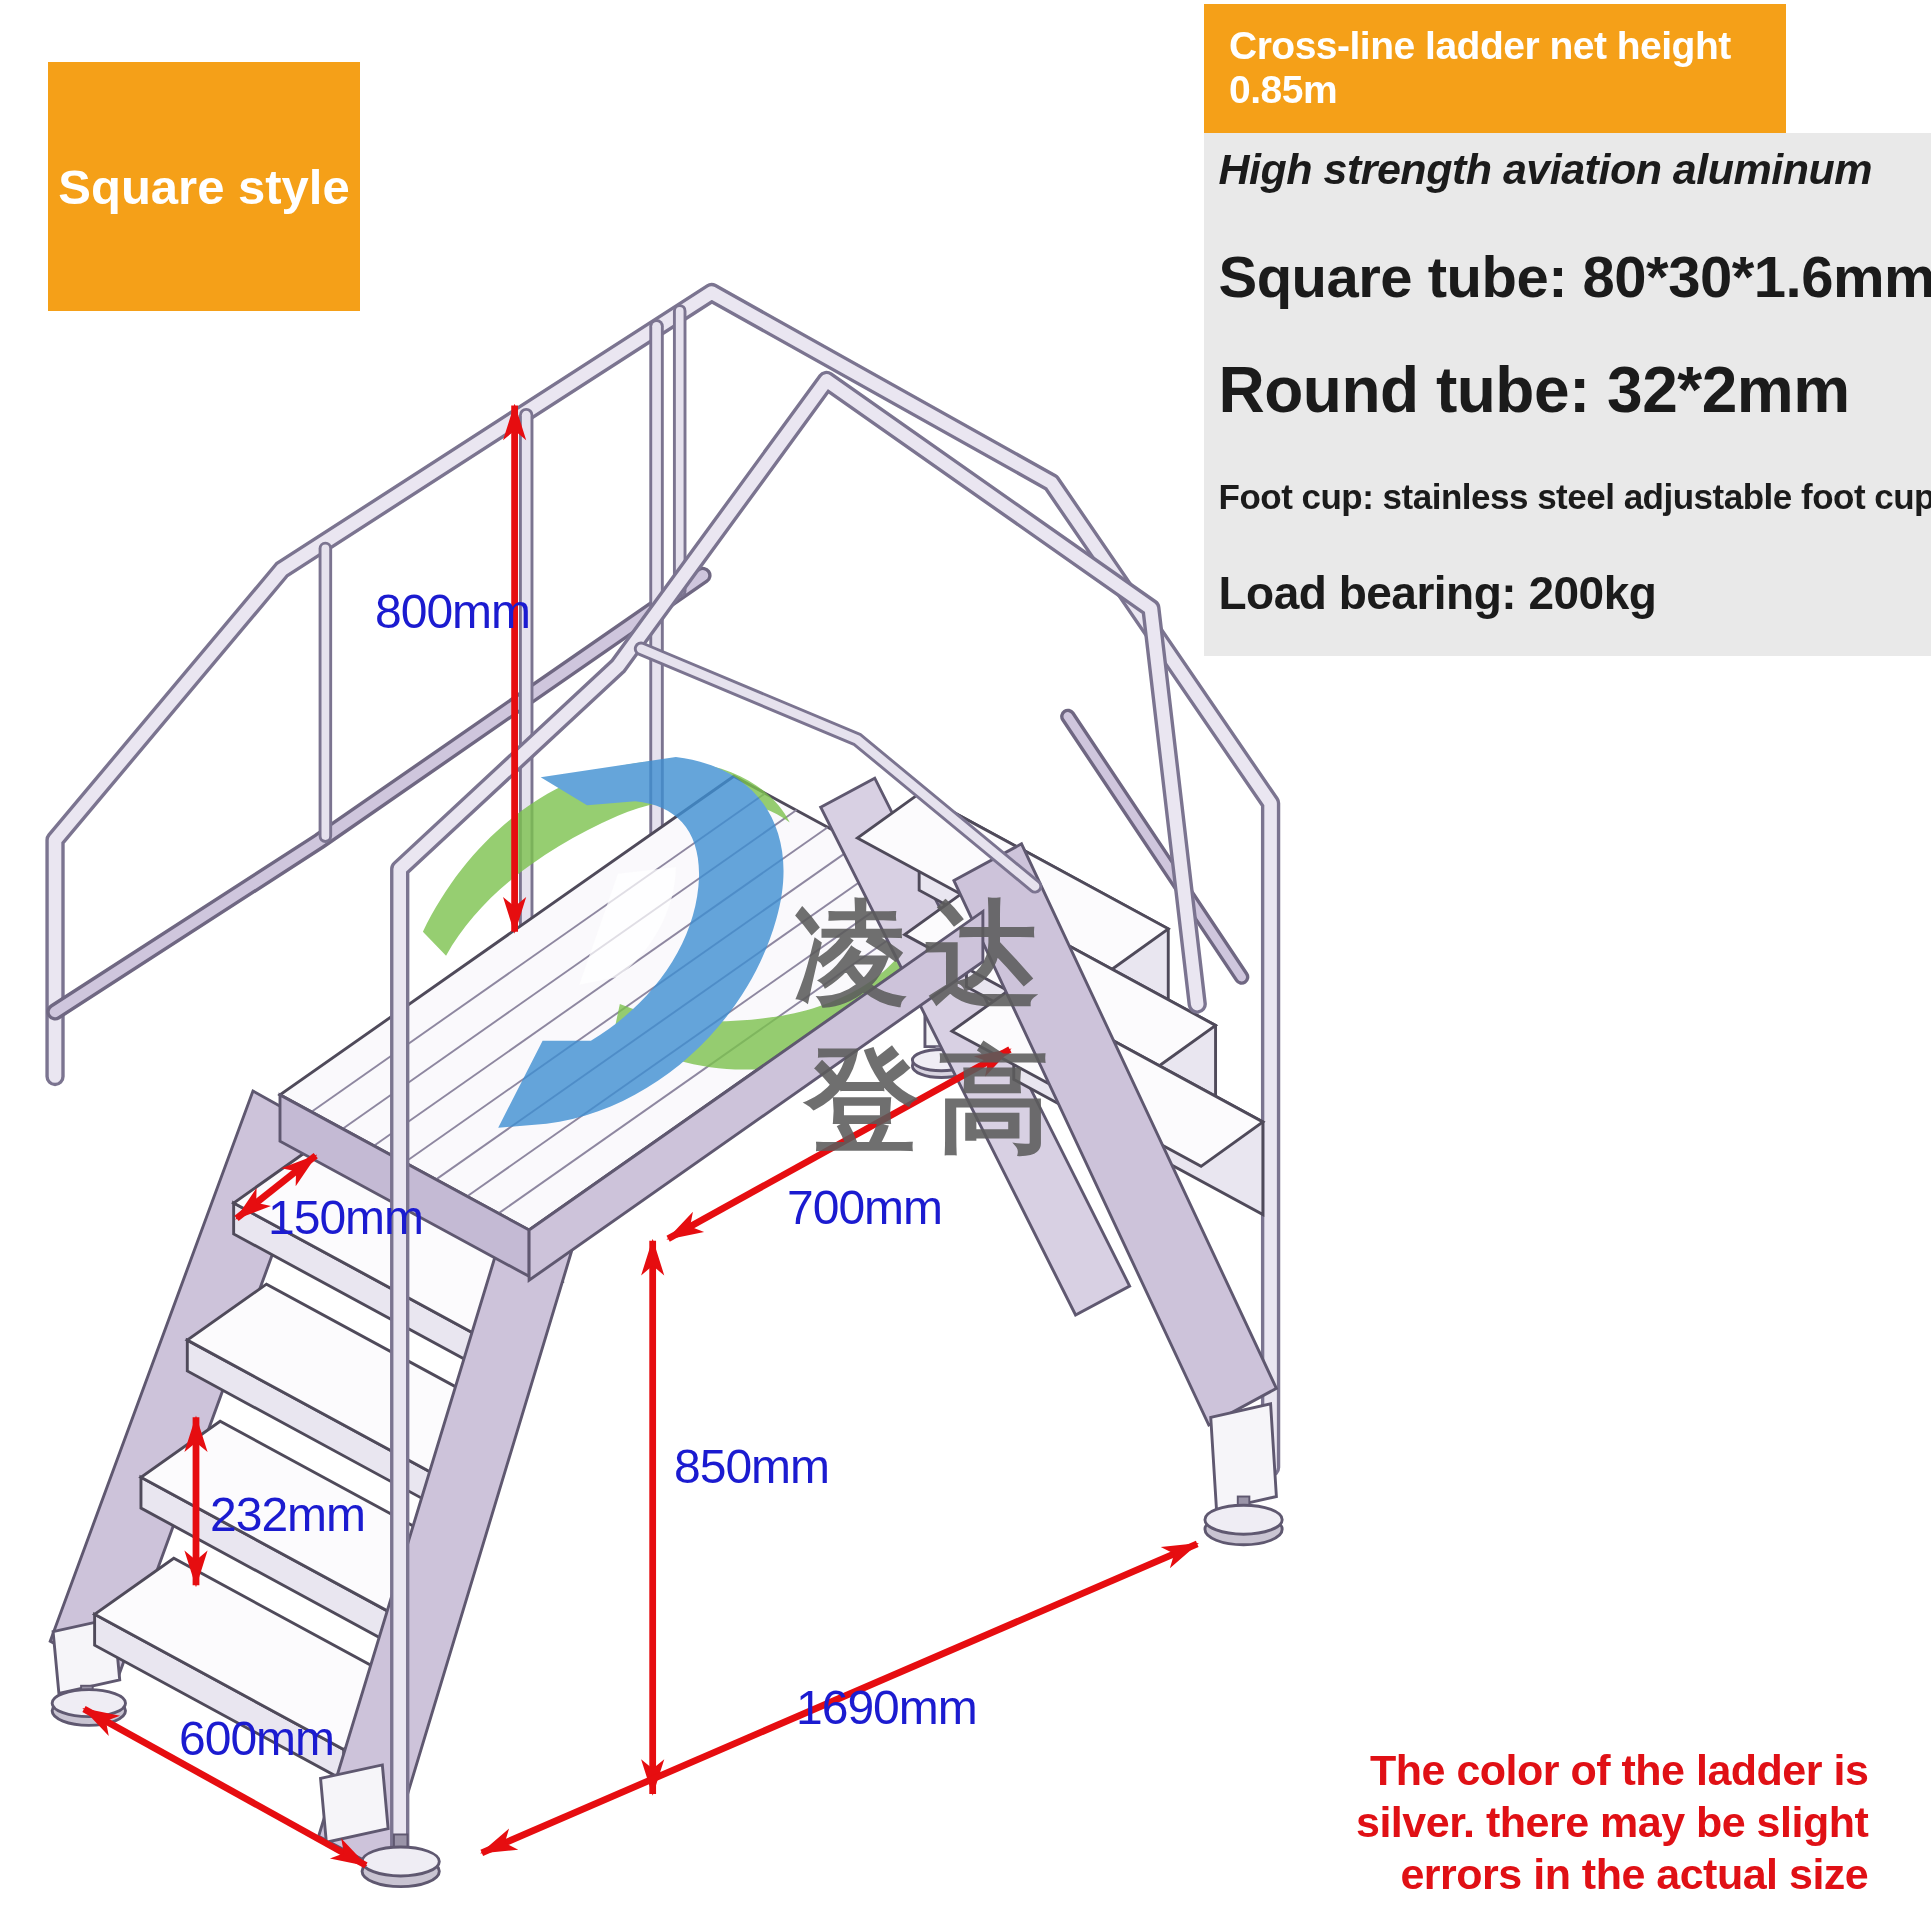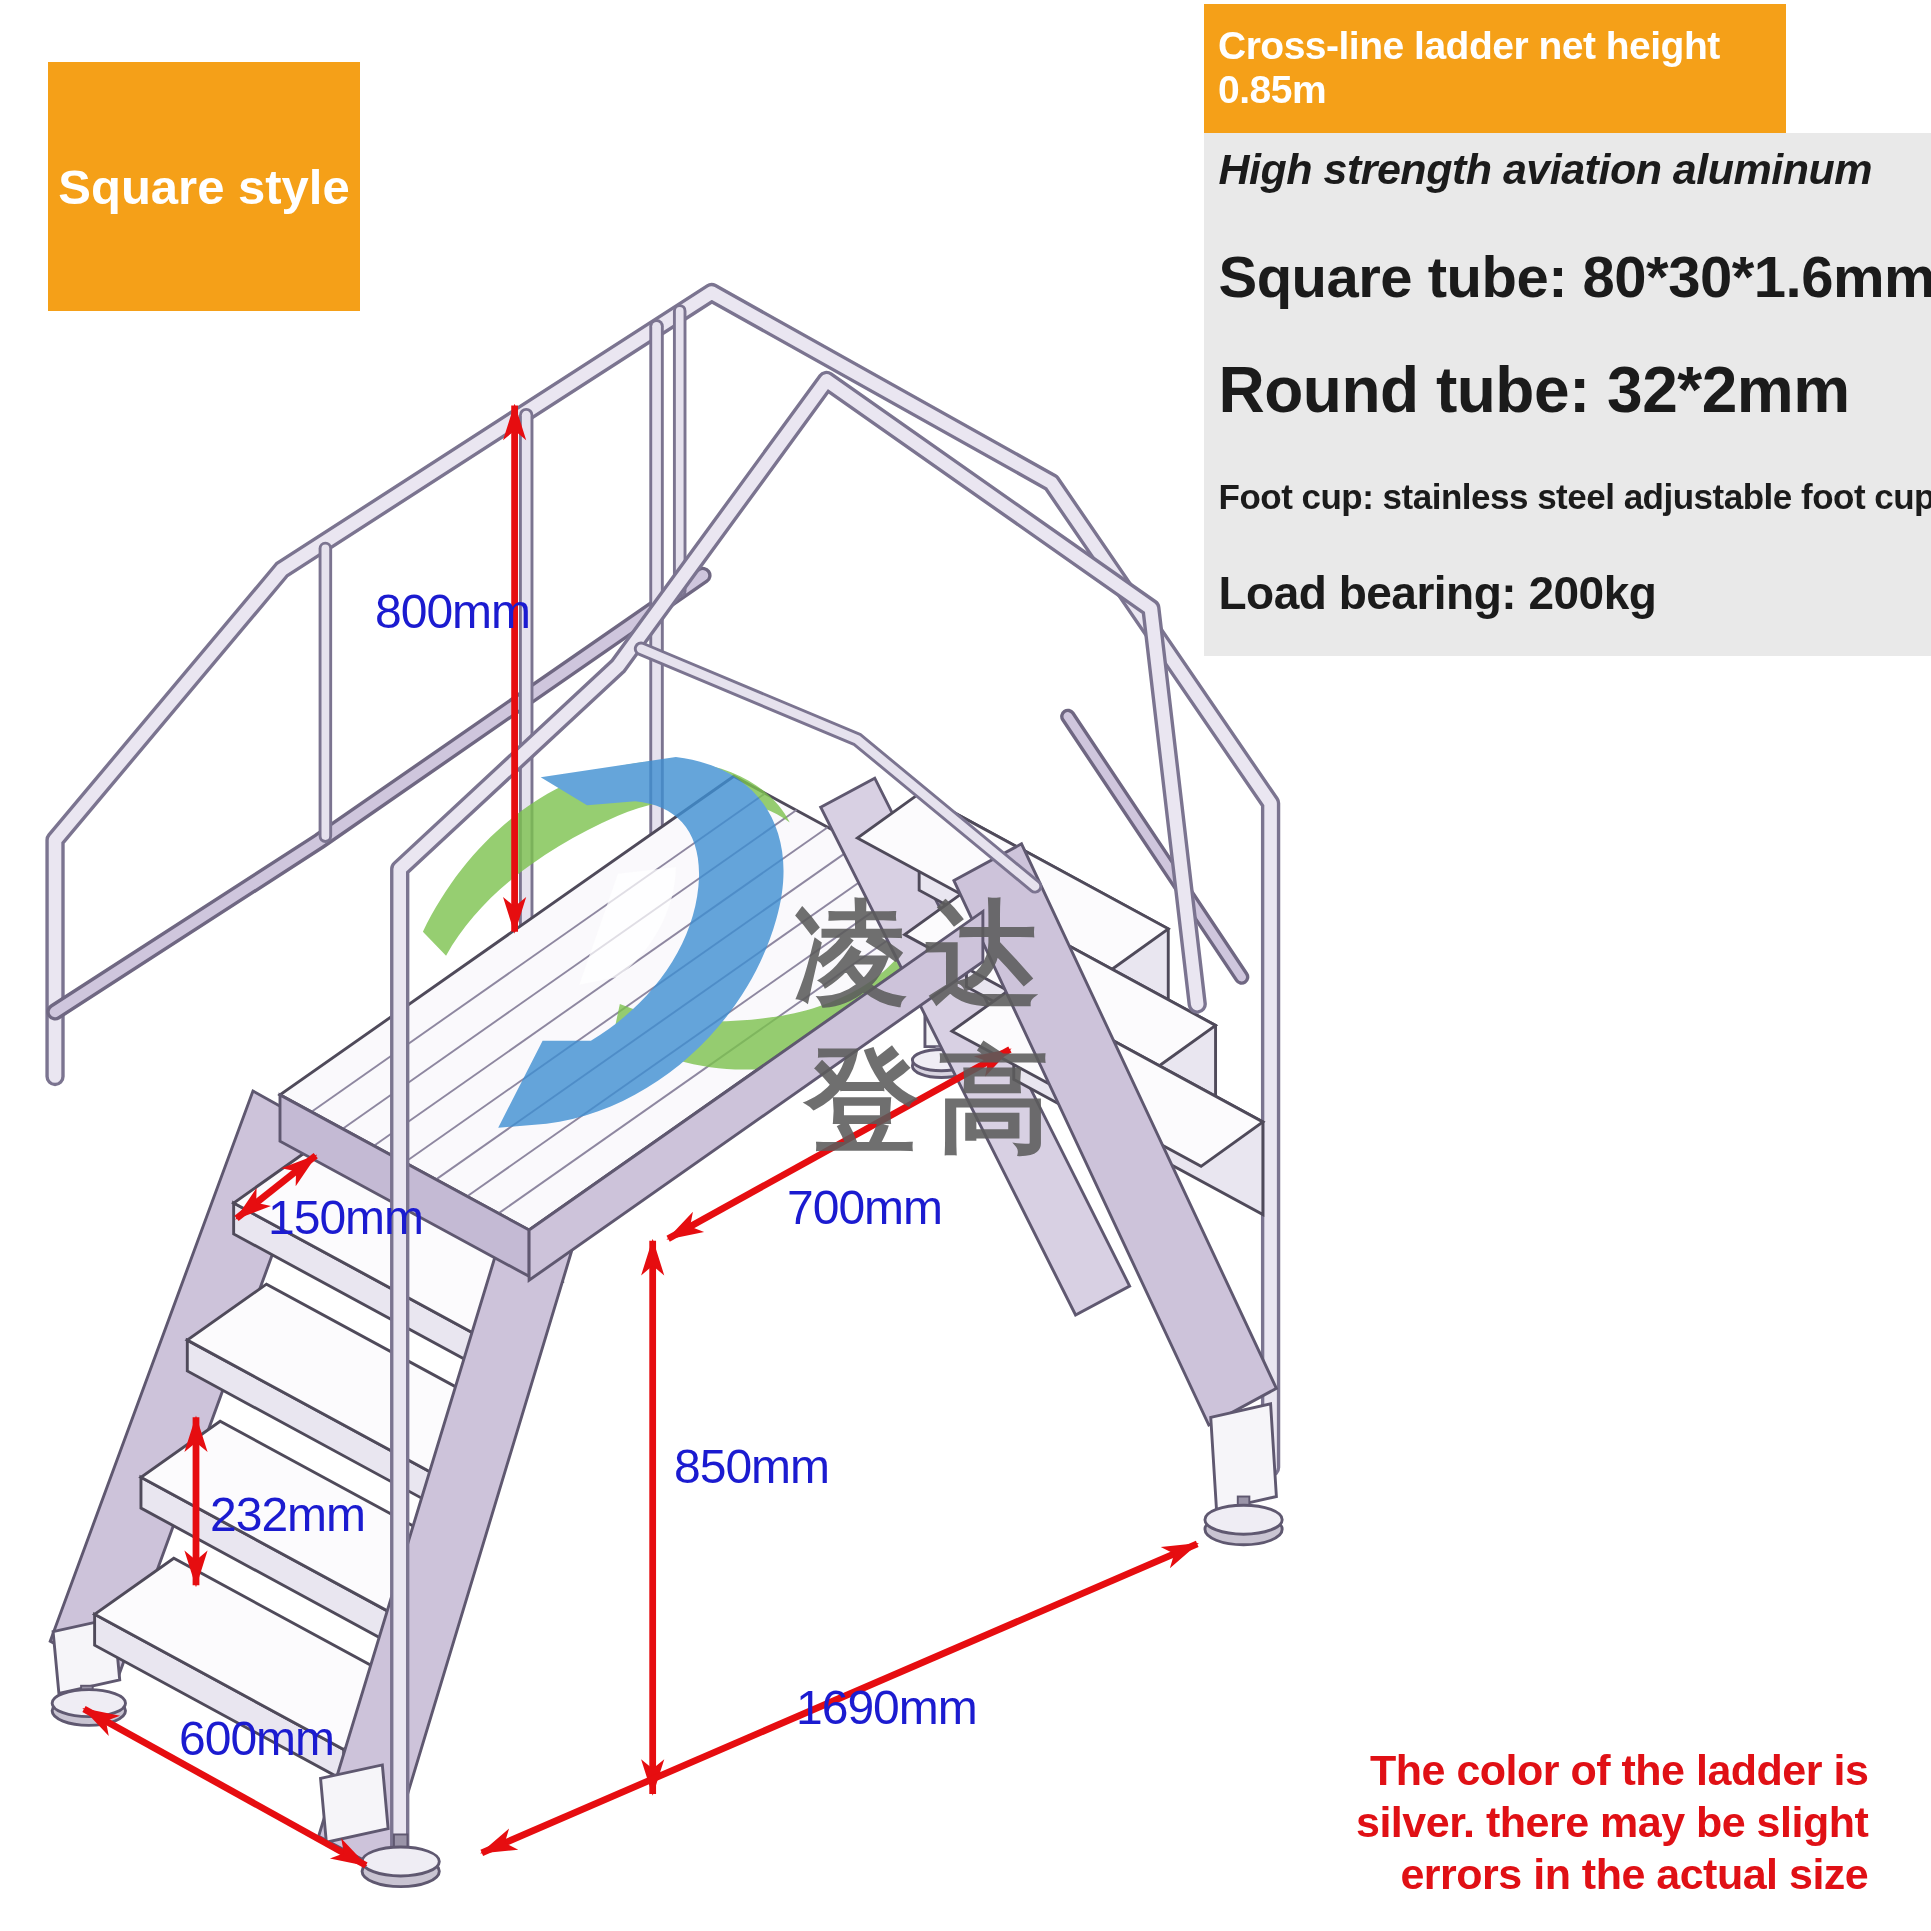--- a/index.html
+++ b/index.html
@@ -8,21 +8,21 @@
   svg{position:absolute;left:0;top:0;}
 
   
   .badge{position:absolute;left:48px;top:62px;width:312px;height:249px;
          display:flex;align-items:center;justify-content:center;}
   .badge span{color:#ffffff;font-size:49px;font-weight:bold;letter-spacing:0px;}
 
   
   .banner{position:absolute;left:1204px;top:3.9px;width:582px;height:129px;
           display:flex;align-items:center;}
-  .banner span{color:#ffffff;font-size:39px;font-weight:bold;padding-left:14px;letter-spacing:-0.5px;}
+  .banner span{color:#ffffff;font-size:39px;font-weight:bold;padding-left:25px;letter-spacing:-0.5px;}
 
   
   .specs{position:absolute;left:1204px;top:133px;width:727px;height:523px;background:#e9e9e9;}
   .spec{position:absolute;color:#1b1b1b;font-weight:bold;white-space:nowrap;letter-spacing:-0.5px;}
   .spec.l1{left:14.5px;top:11.6px;font-size:43px;font-style:italic;}
   .spec.l2{left:14.5px;top:110px;font-size:58px;}
   .spec.l3{left:14.5px;top:220px;font-size:64px;}
   .spec.l4{left:14.5px;top:344px;font-size:35px;}
   .spec.l5{left:14.5px;top:433px;font-size:46px;}
 

